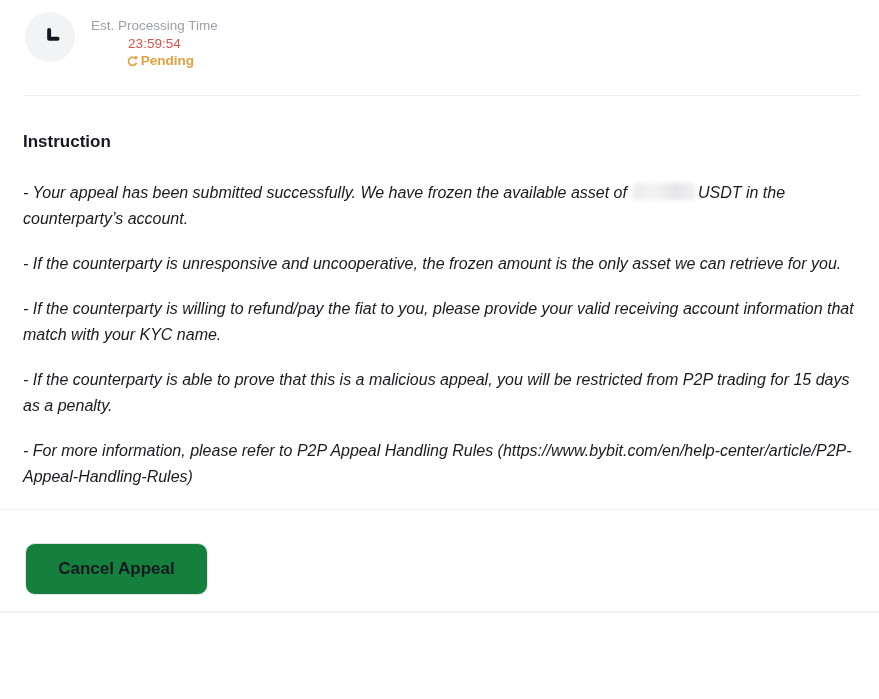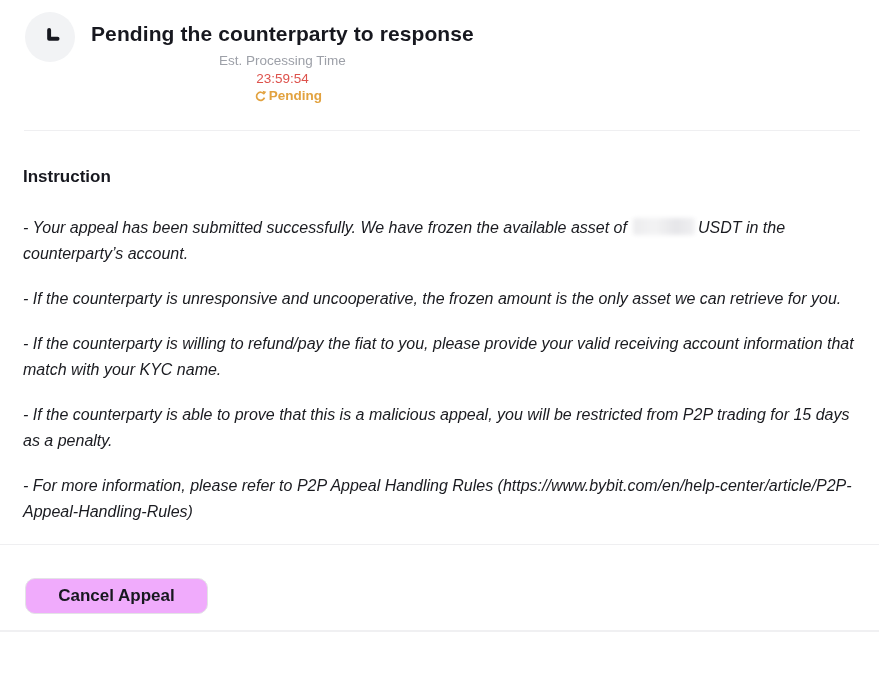--- a/index.html
+++ b/index.html
@@ -43,38 +43,37 @@
   .instruction-heading{font-size:17px;font-weight:700;line-height:22px;margin:35px 0 27px;color:var(--text-primary);}
   .para{font-size:16px;line-height:26px;margin:0 0 19px;max-width:833px;color:#1A1B20;font-style:italic;}
   .redacted{
     display:inline-block;width:62px;height:17px;vertical-align:-2px;
     background:linear-gradient(90deg,#ececee 0%,#f3f3f4 35%,#e6e6e9 70%,#f0f0f2 100%);
     border-radius:2px;filter:blur(2px);margin:0 3px 0 6px;
   }
   .divider-full{height:1px;background:var(--divider);margin-top:14px;}
   .footer{padding:33px 0 0 25px;}
   .cancel-btn{
-    min-width:183px;height:36px;padding:0 30px;
-    background:#f0abfc;border:1px solid #E3E3E6;border-radius:10px;
+    min-width:183px;height:52px;padding:0 30px;
+    background:#15803d;border:1px solid #E3E3E6;border-radius:10px;
     font-size:17px;font-weight:700;color:var(--text-primary);
     font-family:inherit;cursor:pointer;
   }
   .bottom-line{height:2px;background:#F0F0F2;margin-top:16px;}
 </style>
 </head>
 <body>
 
 <div class="header">
   <div class="clock-badge">
     <svg width="26" height="26" viewBox="0 0 24 24" aria-hidden="true">
       <path d="M11.2 5.5 V13.6 H19" fill="none" stroke="#17181F" stroke-width="3.6" stroke-linecap="round" stroke-linejoin="round"></path>
     </svg>
   </div>
   <div class="header-text">
-    <h1 class="page-title">Pending the counterparty to response</h1>
     <div class="subtitle">
       <span class="proc-label">Est. Processing Time</span>
       <span class="countdown">23:59:54</span>
       <button class="refresh-btn">
         <span style="display:inline-flex;">
           <svg width="13" height="13" viewBox="0 0 16 16" aria-hidden="true">
             <path d="M12.33 6.2 A5 5 0 1 0 12.9 10.6" fill="none" stroke="#E2A23F" stroke-width="2.1"></path>
             <path d="M10.6 2.2 L15.1 3.4 L12.2 7.2 Z" fill="#E2A23F"></path>
           </svg>
         </span>

